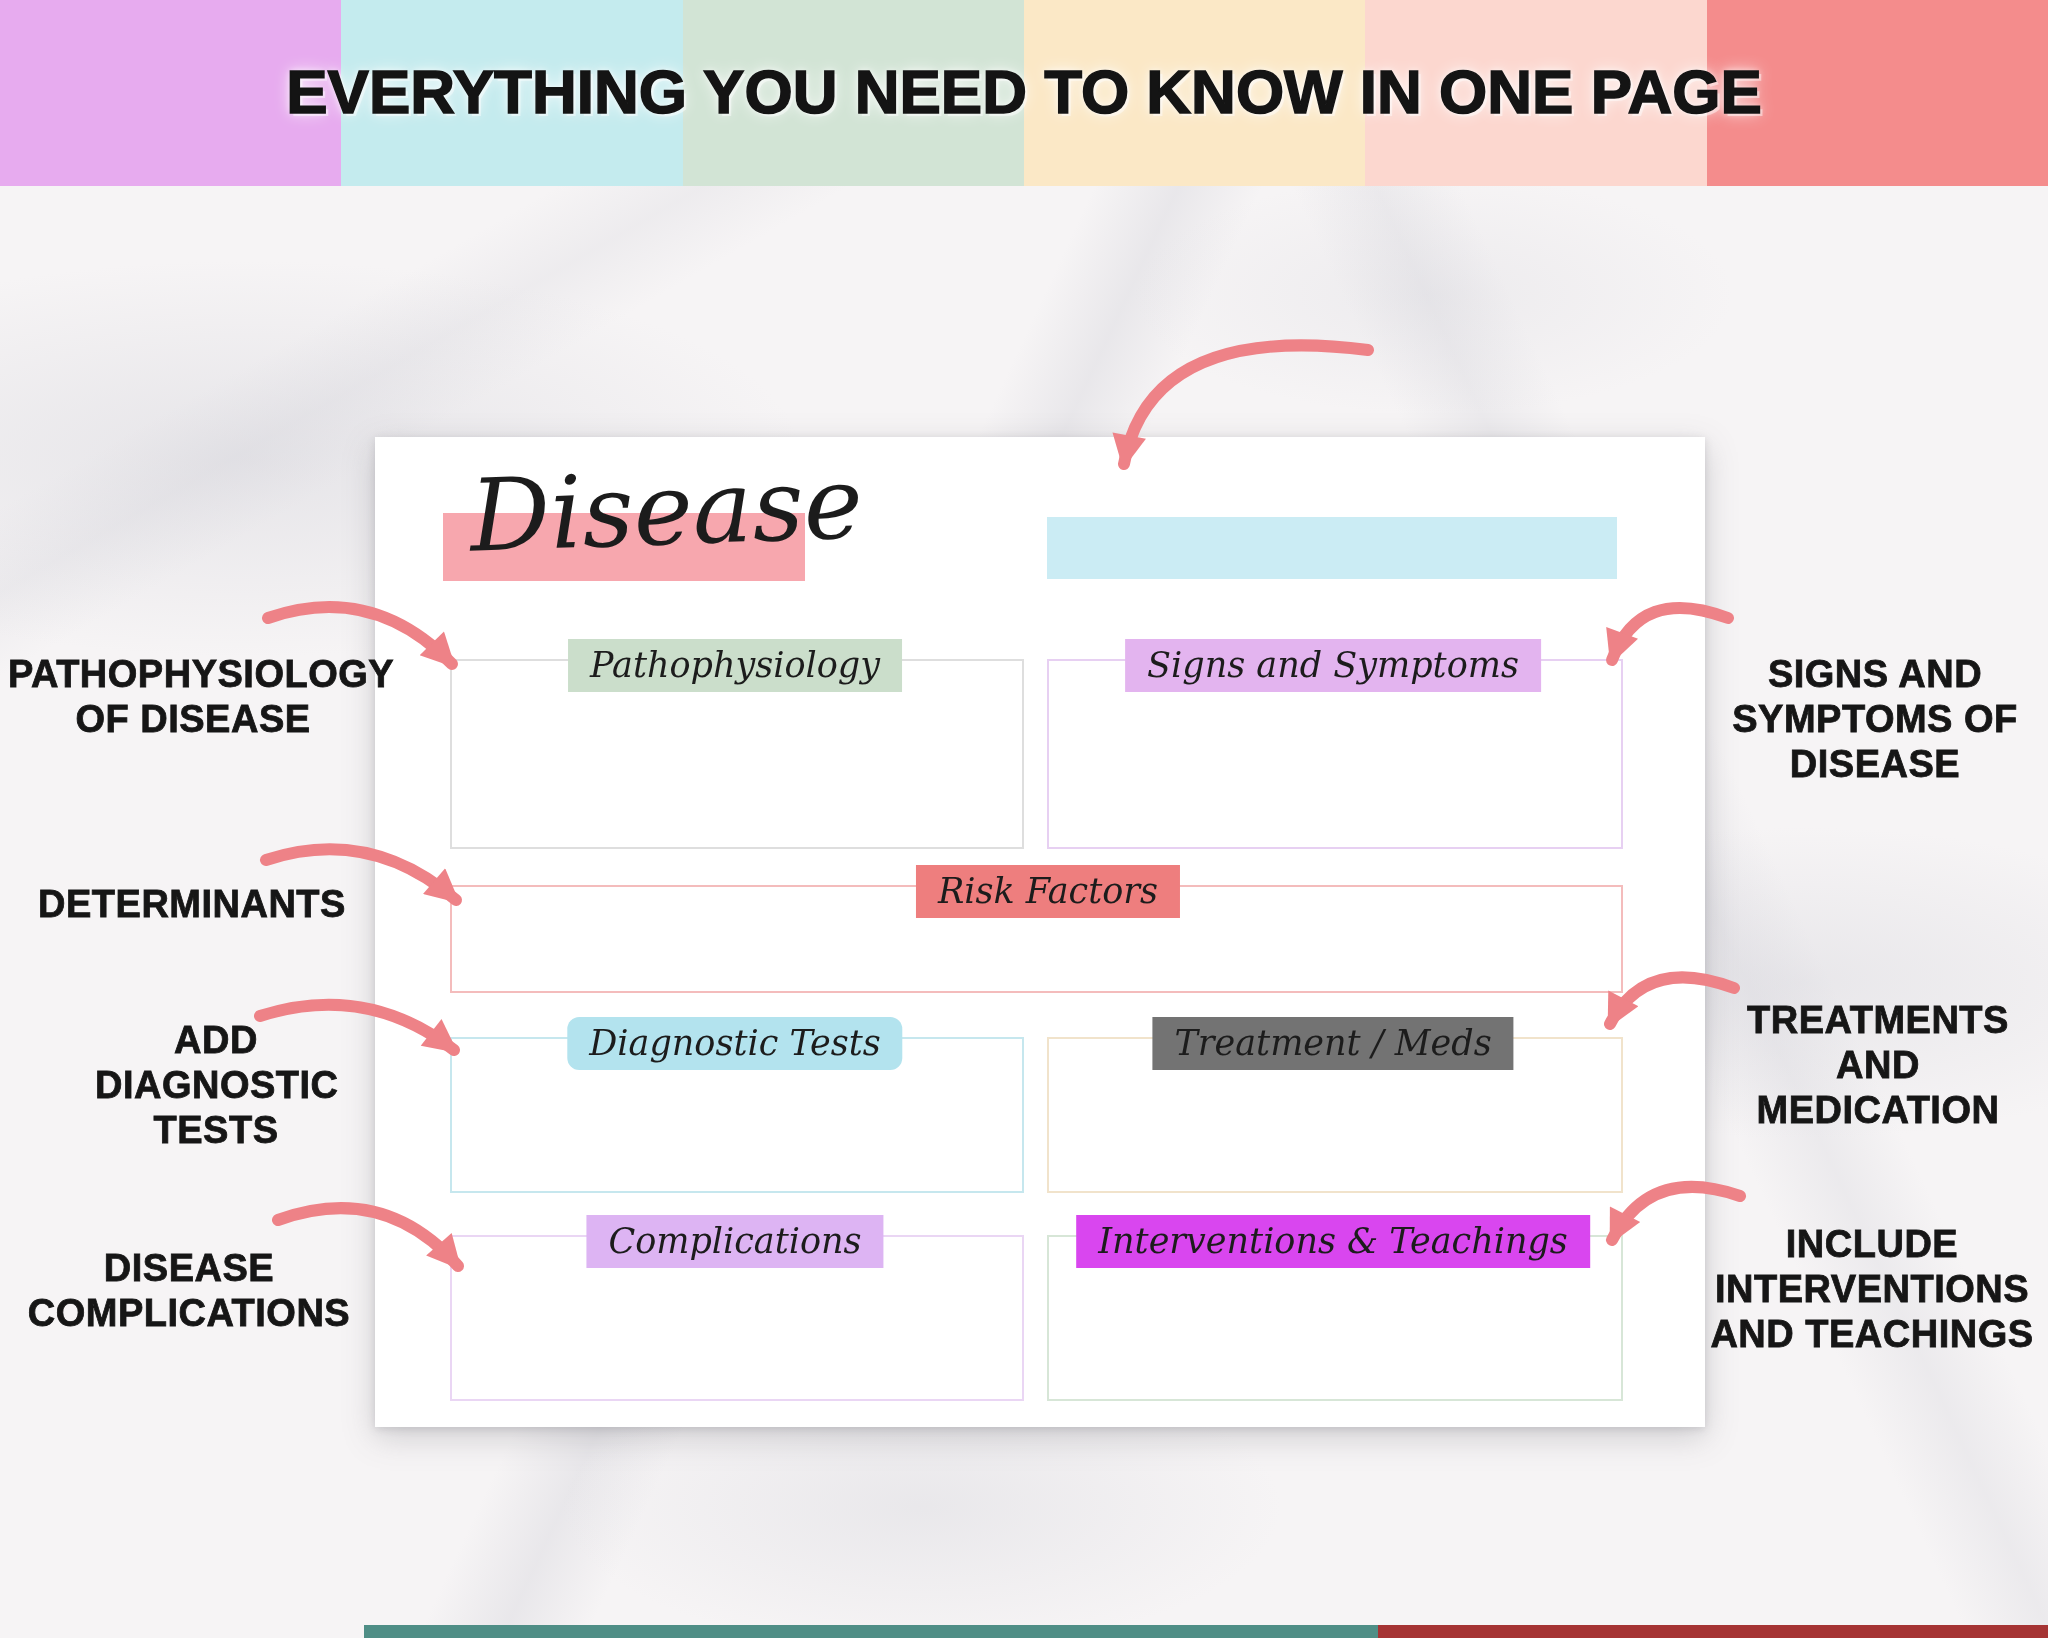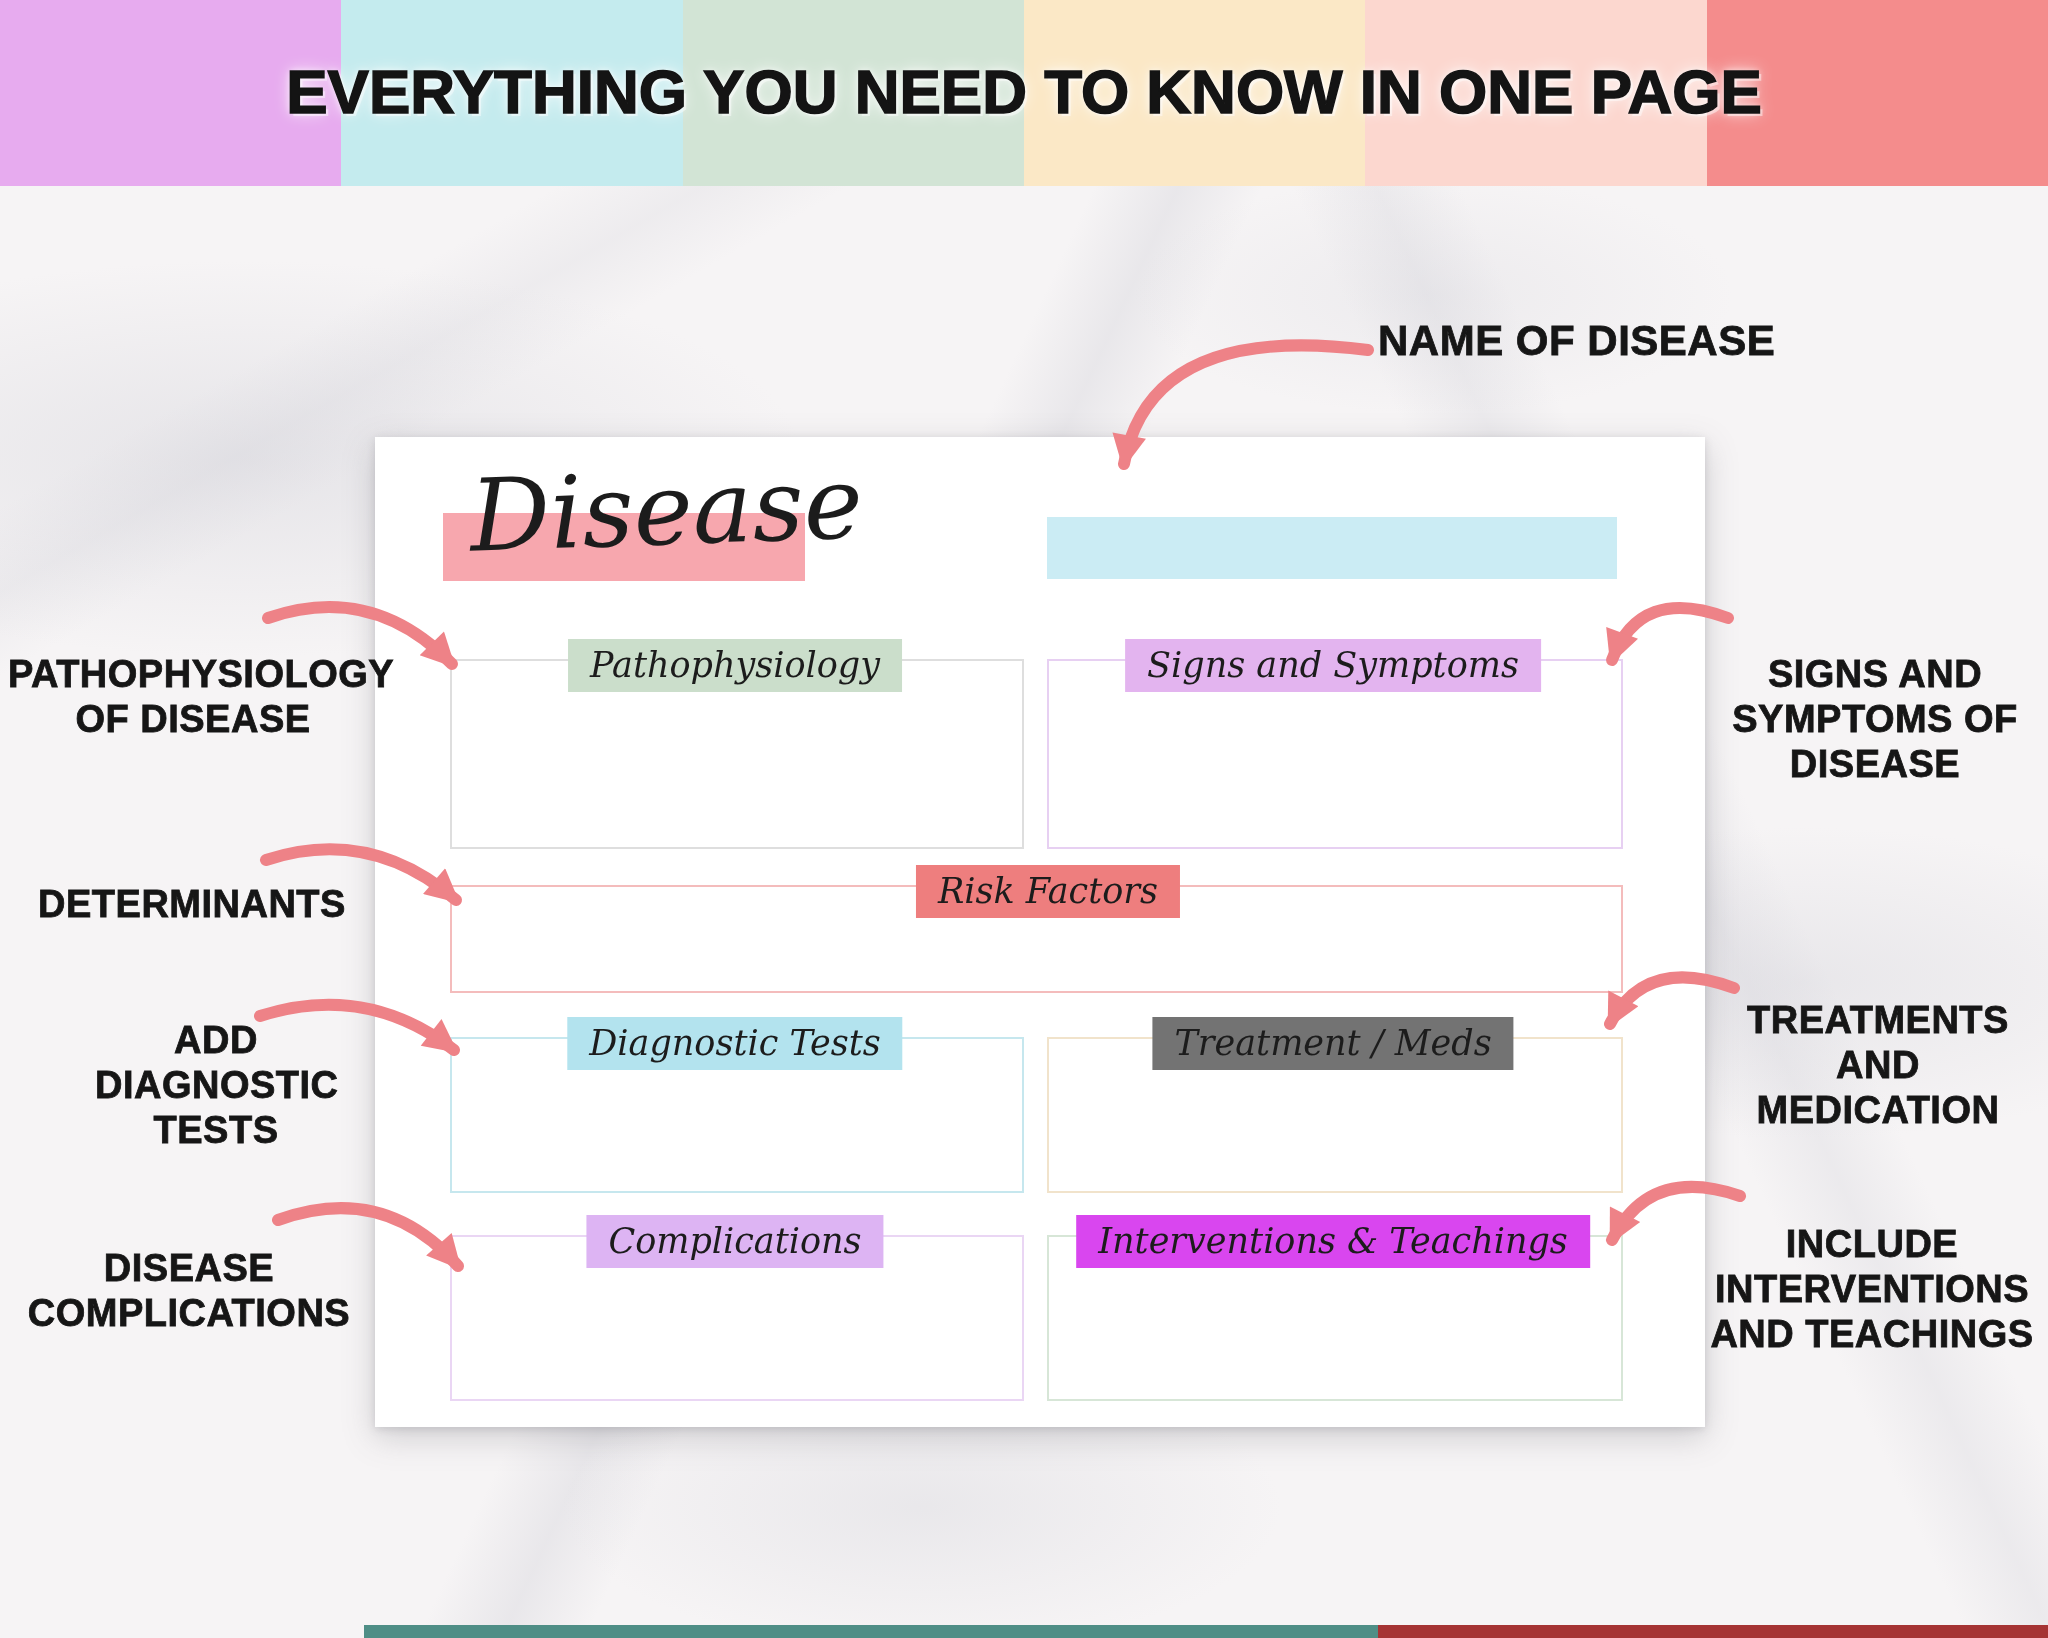--- a/index.html
+++ b/index.html
@@ -100,42 +100,41 @@
     <div class="sec-header" style="left: 958px; top: 202px; background-color: rgb(227, 180, 239);">
       <span class="script">Signs and Symptoms</span>
     </div>
 
     <div class="box" style="left: 75px; top: 448px; width: 1169px; height: 104px; border-color: rgb(244, 188, 188);"></div>
     <div class="sec-header" style="left: 660px; top: 428px; background-color: rgb(238, 126, 126); margin-left: 13px;">
       <span class="script">Risk Factors</span>
     </div>
 
     <div class="box" style="left: 75px; top: 600px; width: 570px; height: 152px; border-color: rgb(198, 231, 238);"></div>
-    <div class="sec-header" style="left: 360px; top: 580px; background-color: rgb(179, 227, 238);">
+    <div class="sec-header" style="left: 360px; top: 580px; background-color: rgb(179, 227, 238); border-radius: 12px;">
       <span class="script">Diagnostic Tests</span>
     </div>
 
     <div class="box" style="left: 672px; top: 600px; width: 572px; height: 152px; border-color: rgb(241, 227, 203);"></div>
     <div class="sec-header" style="left: 958px; top: 580px; background-color: #737373;">
       <span class="script">Treatment / Meds</span>
     </div>
 
     <div class="box" style="left: 75px; top: 798px; width: 570px; height: 162px; border-color: rgb(234, 214, 244);"></div>
     <div class="sec-header" style="left: 360px; top: 778px; background-color: rgb(221, 180, 243);">
       <span class="script">Complications</span>
     </div>
 
     <div class="box" style="left: 672px; top: 798px; width: 572px; height: 162px; border-color: rgb(215, 230, 215);"></div>
     <div class="sec-header" style="left: 958px; top: 778px; background-color: #d946ef;">
       <span class="script">Interventions &amp; Teachings</span>
     </div>
 
   </section>
 
-  <div class="ann ann-nowrap" style="left:1378px;top:316px;font-size:42px;">NAME OF DISEASE</div>
 
   <div class="ann" style="left:8px;top:652px;width:370px;">PATHOPHYSIOLOGY
 OF DISEASE</div>
 
   <div class="ann" style="left:18px;top:882px;width:348px;">DETERMINANTS</div>
 
   <div class="ann" style="left:95px;top:1018px;width:242px;">ADD
 DIAGNOSTIC
 TESTS</div>
 

